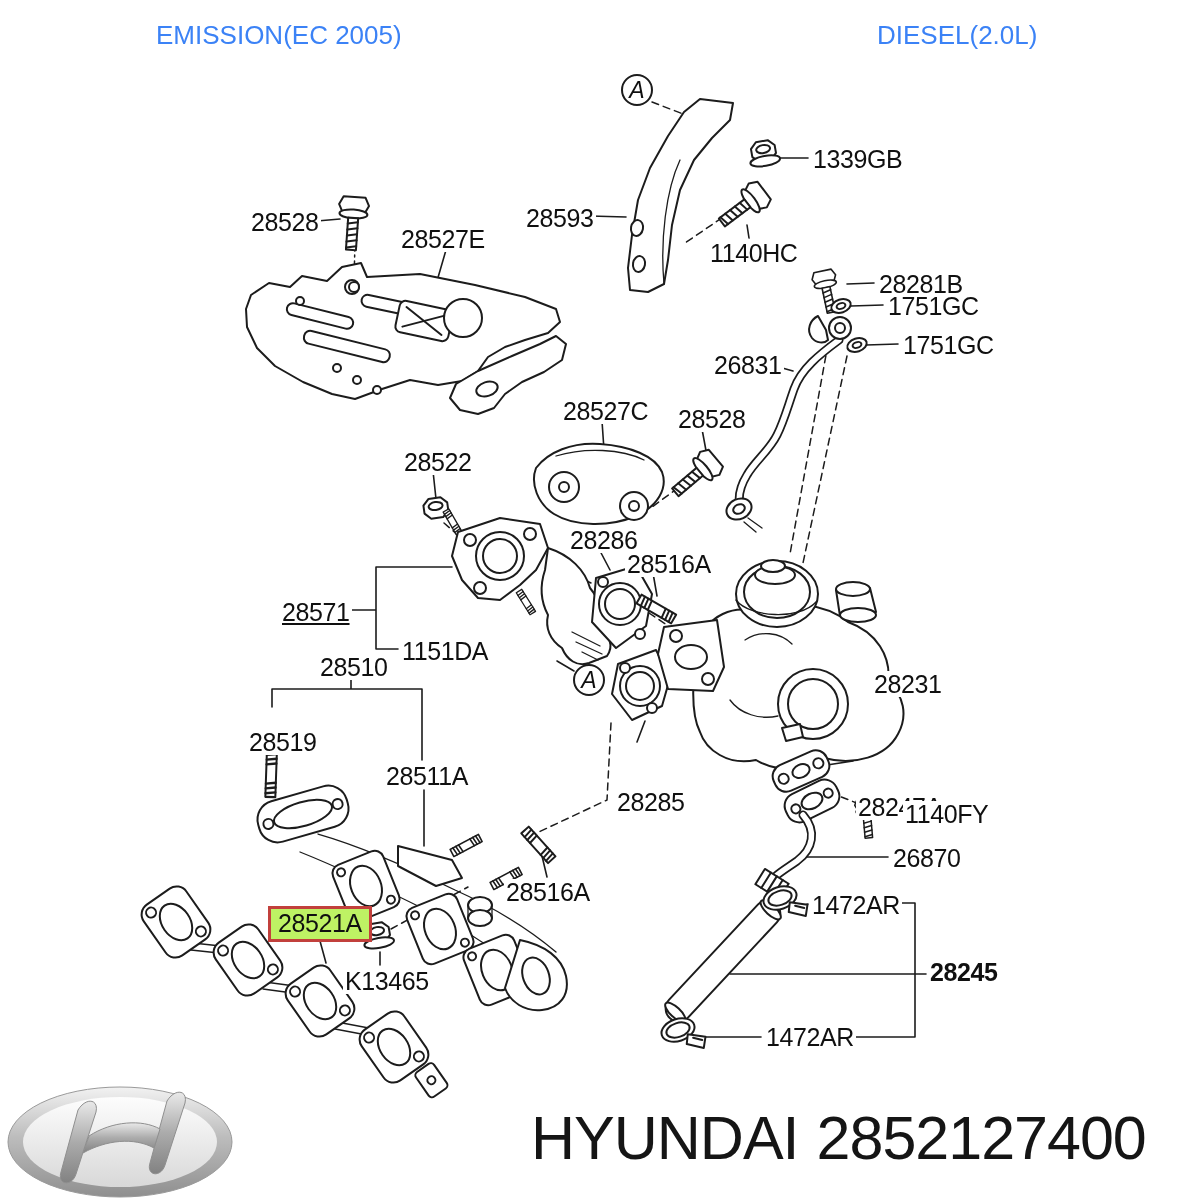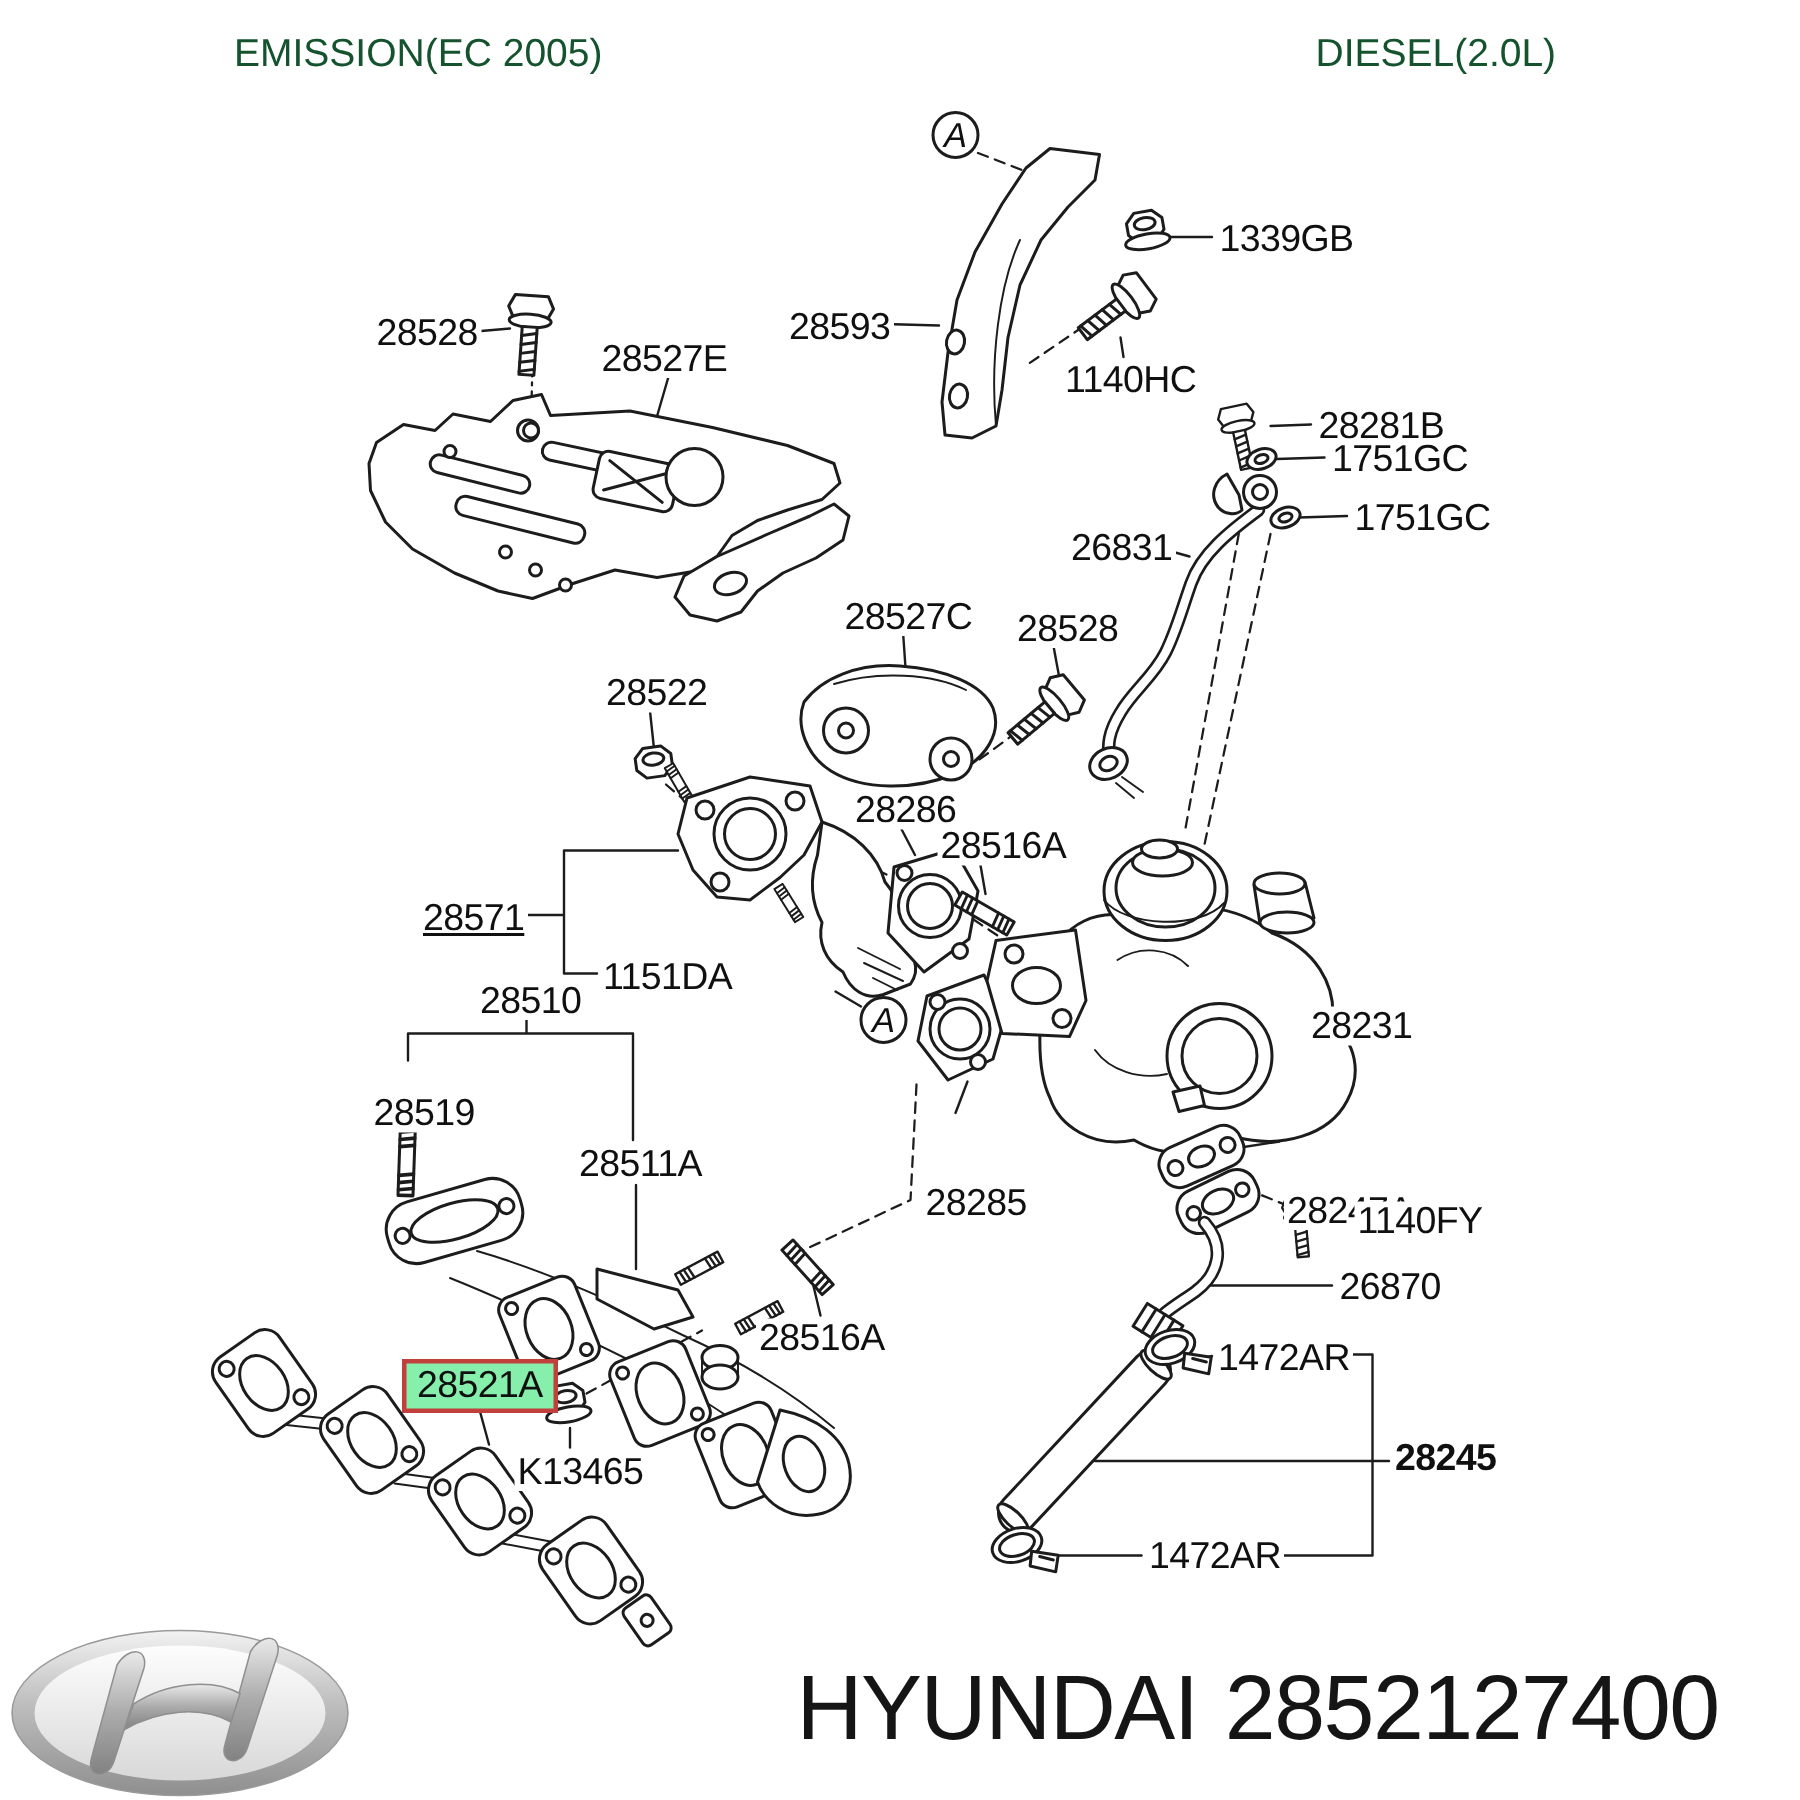--- a/index.html
+++ b/index.html
@@ -8,23 +8,23 @@
   svg.diagram{position:absolute;left:0;top:0;}
   .art{stroke:#1c1c1c;fill:#fff;stroke-width:2;stroke-linejoin:round;stroke-linecap:round;}
   .art .ln{fill:none;stroke-width:1.6;}
   .art .dash{fill:none;stroke-width:1.5;stroke-dasharray:7 5;}
   .art .dashdot{fill:none;stroke-width:1.5;stroke-dasharray:9 4 2 4;}
   .art .thin{fill:none;stroke-width:1.3;}
   .art .pipe{fill:none;stroke-width:9;}
   .art .pipew{fill:none;stroke:#fff;stroke-width:5.5;}
   .plabel{position:absolute;font-size:25px;line-height:1.05;color:#101010;
           letter-spacing:-0.4px;white-space:nowrap;background:#fff;padding:0 2px;}
-  .header-label{position:absolute;font-size:26px;color:#14532d;letter-spacing:0;
+  .header-label{position:absolute;font-size:26px;color:#3b82f6;letter-spacing:0;
           white-space:nowrap;}
-  .highlight-box{border:3px solid #c2403c;padding:1px 7px 3px 7px;background:#86efac;}
+  .highlight-box{border:3px solid #c2403c;padding:1px 7px 3px 7px;background:#bef264;}
   .marker{position:absolute;width:32px;height:32px;border:2px solid #1c1c1c;
           border-radius:50%;display:flex;align-items:center;justify-content:center;
           font-size:23px;font-style:italic;color:#101010;background:#fff;box-sizing:border-box;}
   .footer-text{position:absolute;left:531px;top:1103px;font-size:61px;color:#151515;
           letter-spacing:-1px;white-space:nowrap;}
   .footer-text .pn{margin-left:18px;}
   .logo{position:absolute;left:4px;top:1084px;}
 </style>
 </head>
 <body>

